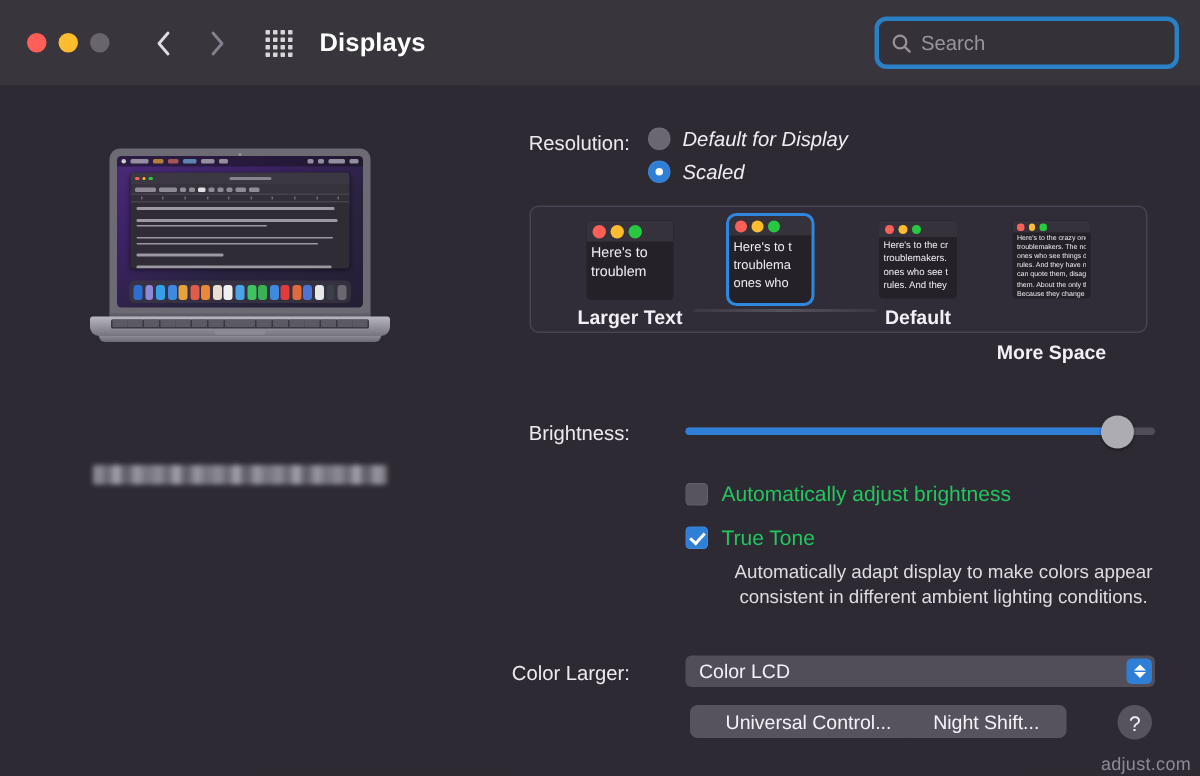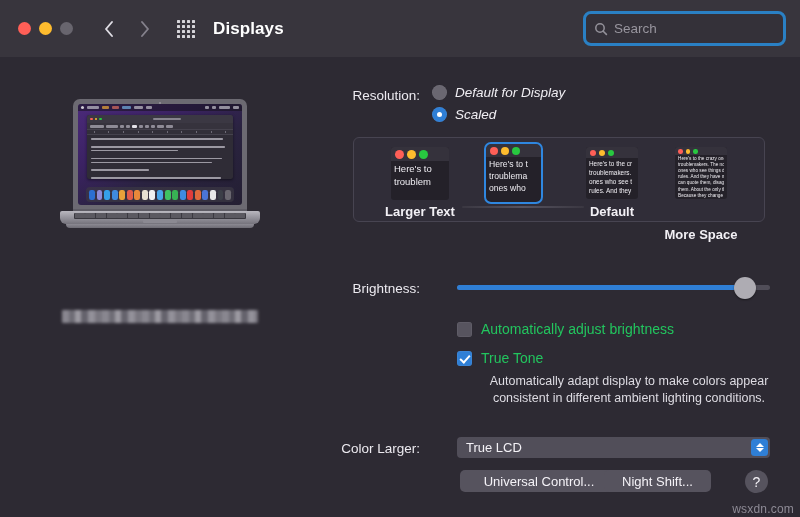--- a/index.html
+++ b/index.html
@@ -595,25 +595,25 @@
   </div>
 
   <div class="checkrow" style="position:absolute; left:457px; top:350px;">
     <span class="checkbox checked"></span>
     <span class="check-label">True Tone</span>
   </div>
   <div class="desc" style="position:absolute; left:489px; top:373px; width:290px;text-align:center;">Automatically adapt display to make colors appear consistent in different ambient lighting conditions.</div>
 
   <div class="lbl" style="position:absolute; left:320px; top:441px; width:100px;">Color Larger:</div>
   <div class="select">
-    <span>True LCD</span>
+    <span>Color LCD</span>
     <span class="stepper">
       <i class="up"></i>
         <i class="dn"></i>
     </span>
   </div>
 
   <div class="btn" style="left:460px; top:470px; width:158px;">Universal Control...</div>
   <div class="btn" style="left:604px; top:470px; width:107px;">Night Shift...</div>
   <div class="helpbtn">?</div>
 
-  <div class="watermark">wsxdn.com</div>
+  <div class="watermark">adjust.com</div>
 </div>
 
 </body></html>

